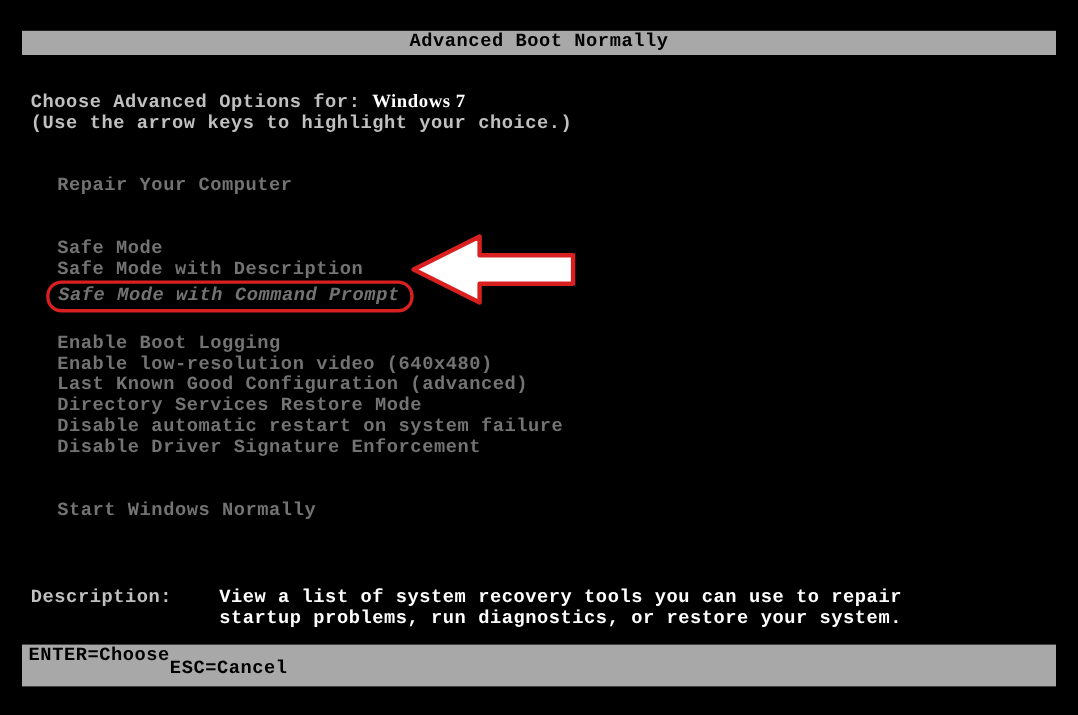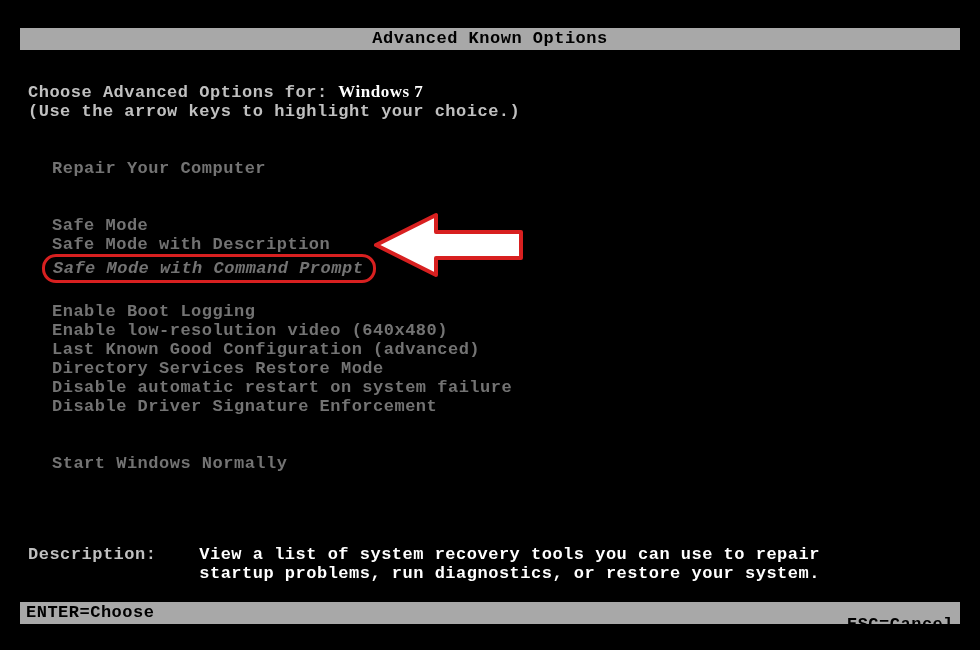--- a/index.html
+++ b/index.html
@@ -56,61 +56,61 @@
     .highlighted {
       border: 3px solid #d82020;
       border-radius: 14px;
       padding: 2px 10px 2px 8px;
       margin-left: -10px;
       display: inline-block;
       font-style: italic;
     }
     .description-block {
       display: flex;
-      margin-top: 16px;
+      margin-top: 4px;
     }
     .desc-label {
       white-space: pre;
     }
     .desc-text {
       white-space: pre-line;
       color: #ffffff;
     }
     .footer-bar {
       position: absolute;
       bottom: 26px;
       left: 20px;
       right: 20px;
-      height: 22px;
+      height: 38px;
       background: #a8a8a8;
       color: #000;
       line-height: 22px;
       display: flex;
-      justify-content: space-between;
+      justify-content: flex-start;
     }
     .footer-left {
       padding-left: 6px;
     }
     .footer-right {
       padding-right: 6px;
       margin-top: 12px;
     }
     .arrow-annotation {
       position: absolute;
       top: 210px;
       left: 366px;
       z-index: 10;
     }
     .spacer-sm { height: 19px; }
     .spacer-md { height: 38px; }
   </style>
 </head>
 <body>
 
-<div class="title-bar">Advanced Known Options</div>
+<div class="title-bar">Advanced Boot Normally</div>
 
 <div class="content">
   <div class="line"><span>Choose Advanced Options for: </span><span class="white-text">Windows 7</span></div>
   <div class="line">(Use the arrow keys to highlight your choice.)</div>
 
   <div class="spacer-md"></div>
 
   <div class="option-group">
     <div><span class="option-row">Repair Your Computer</span></div>
   </div>

